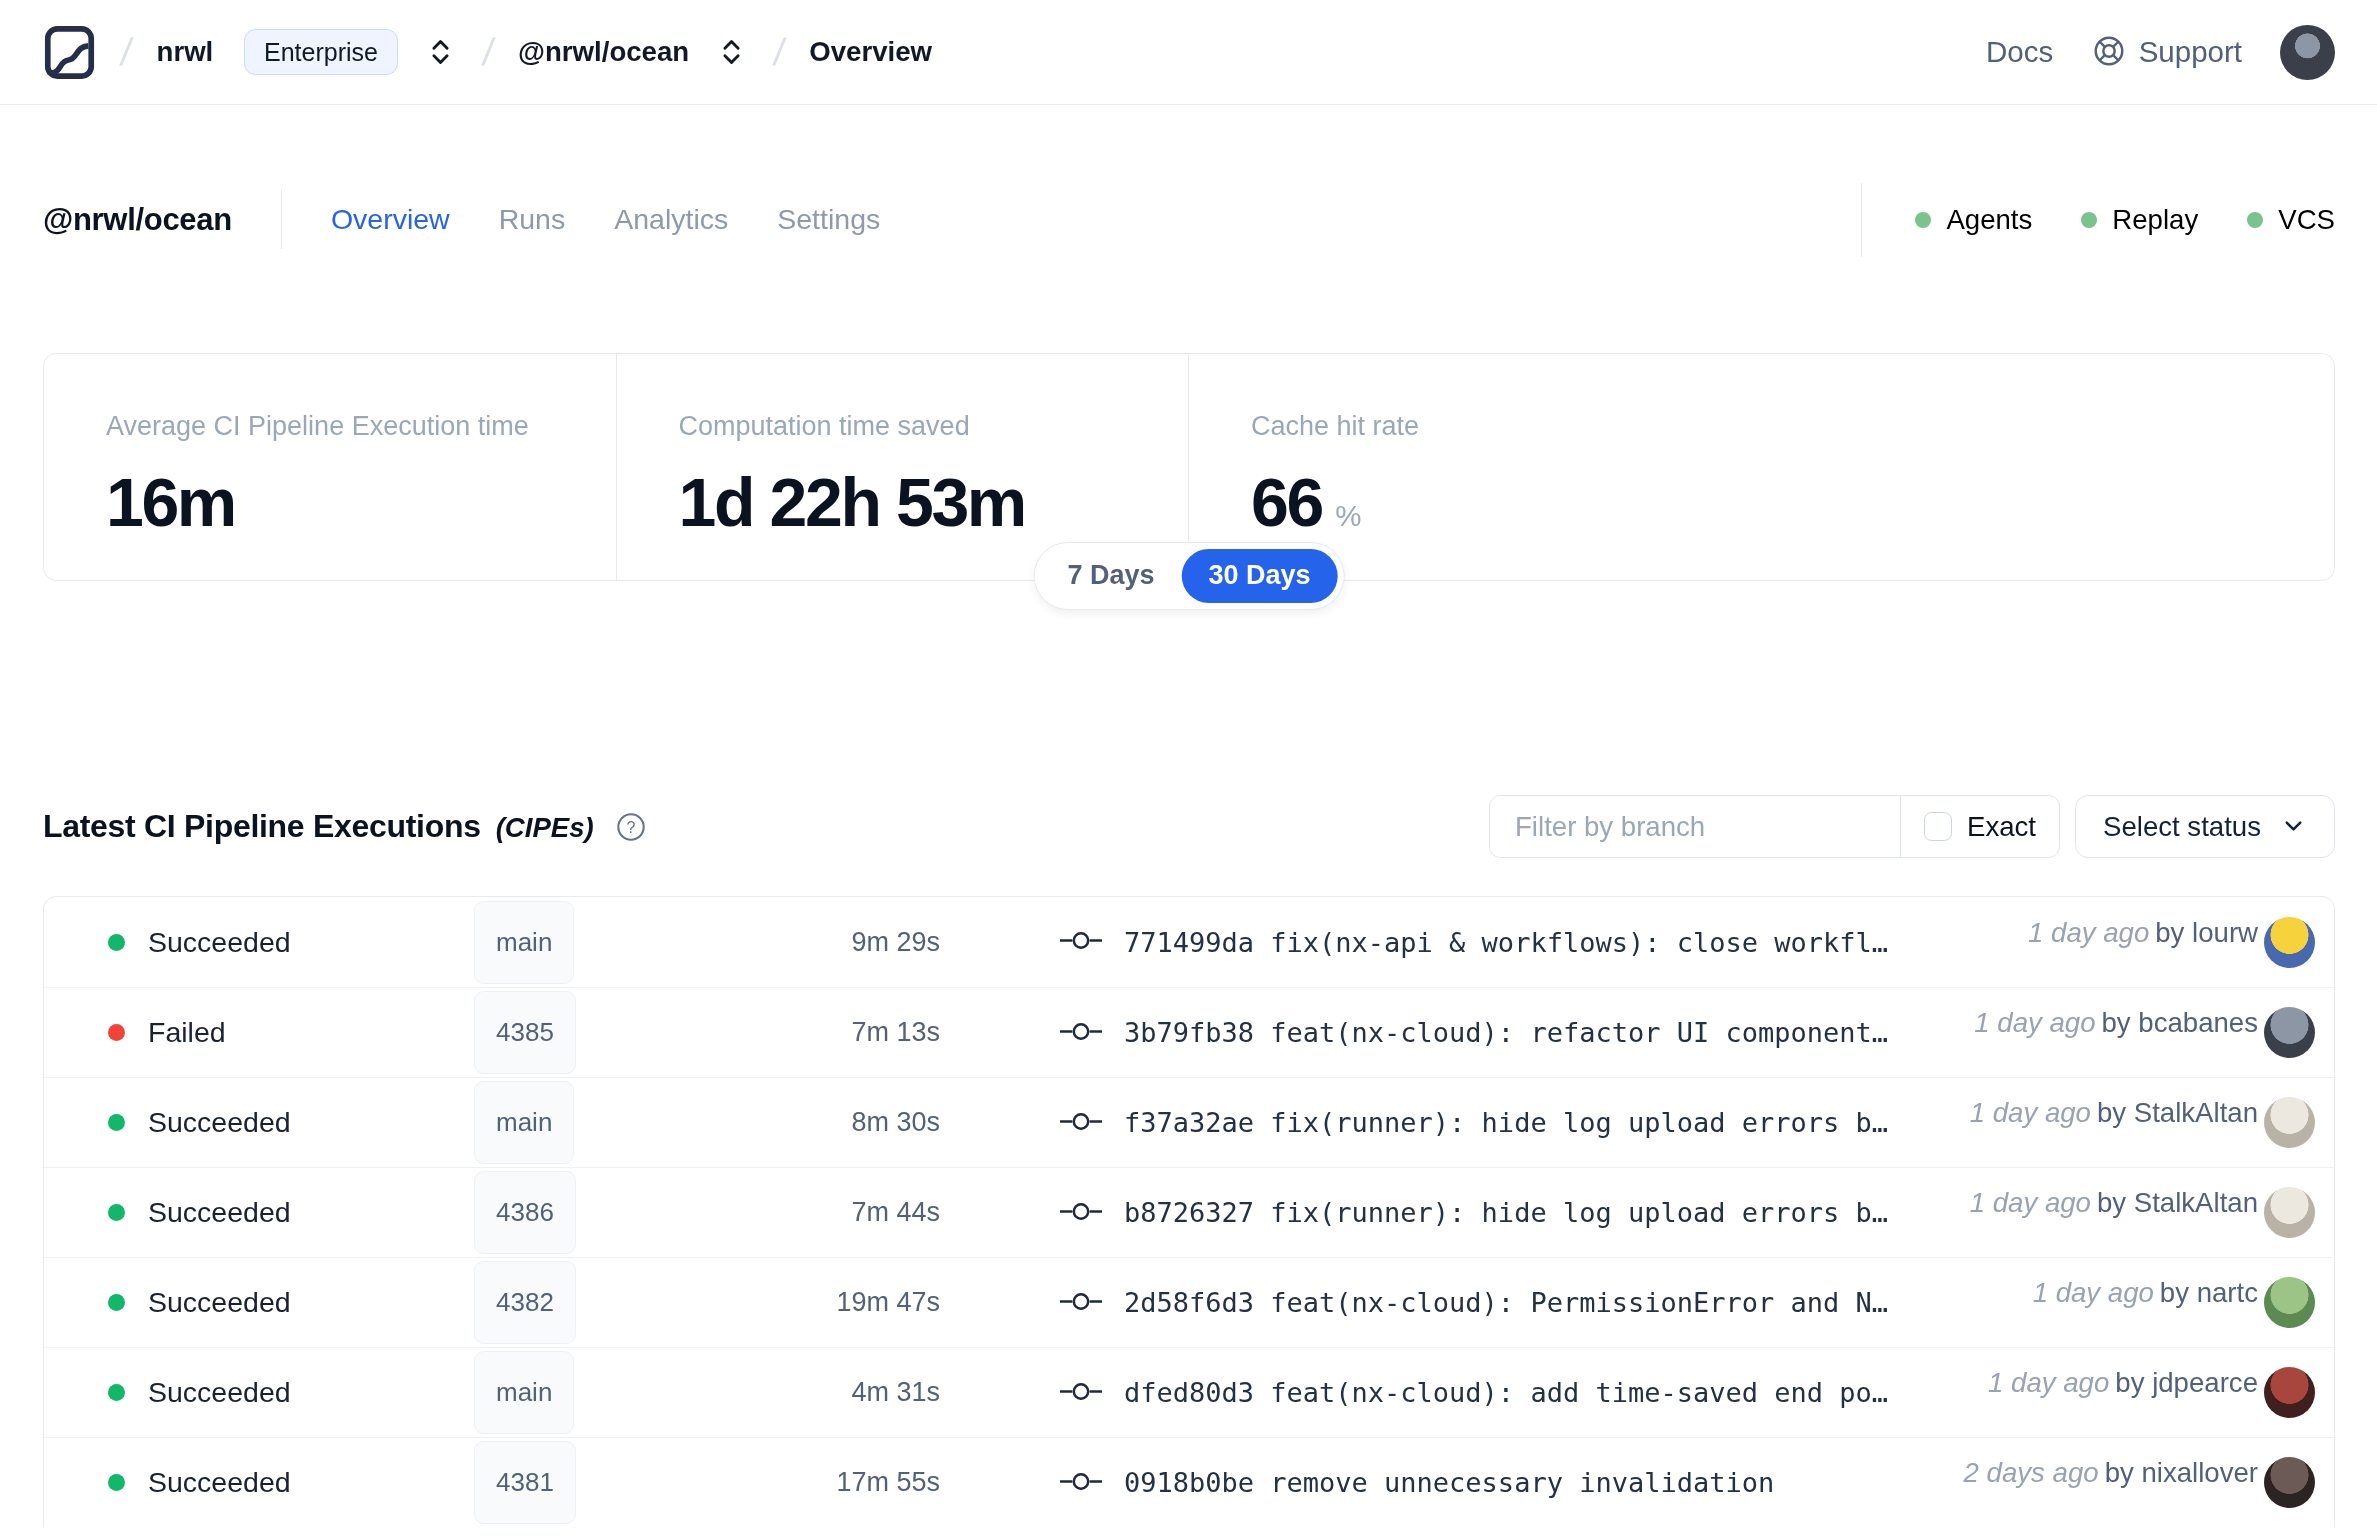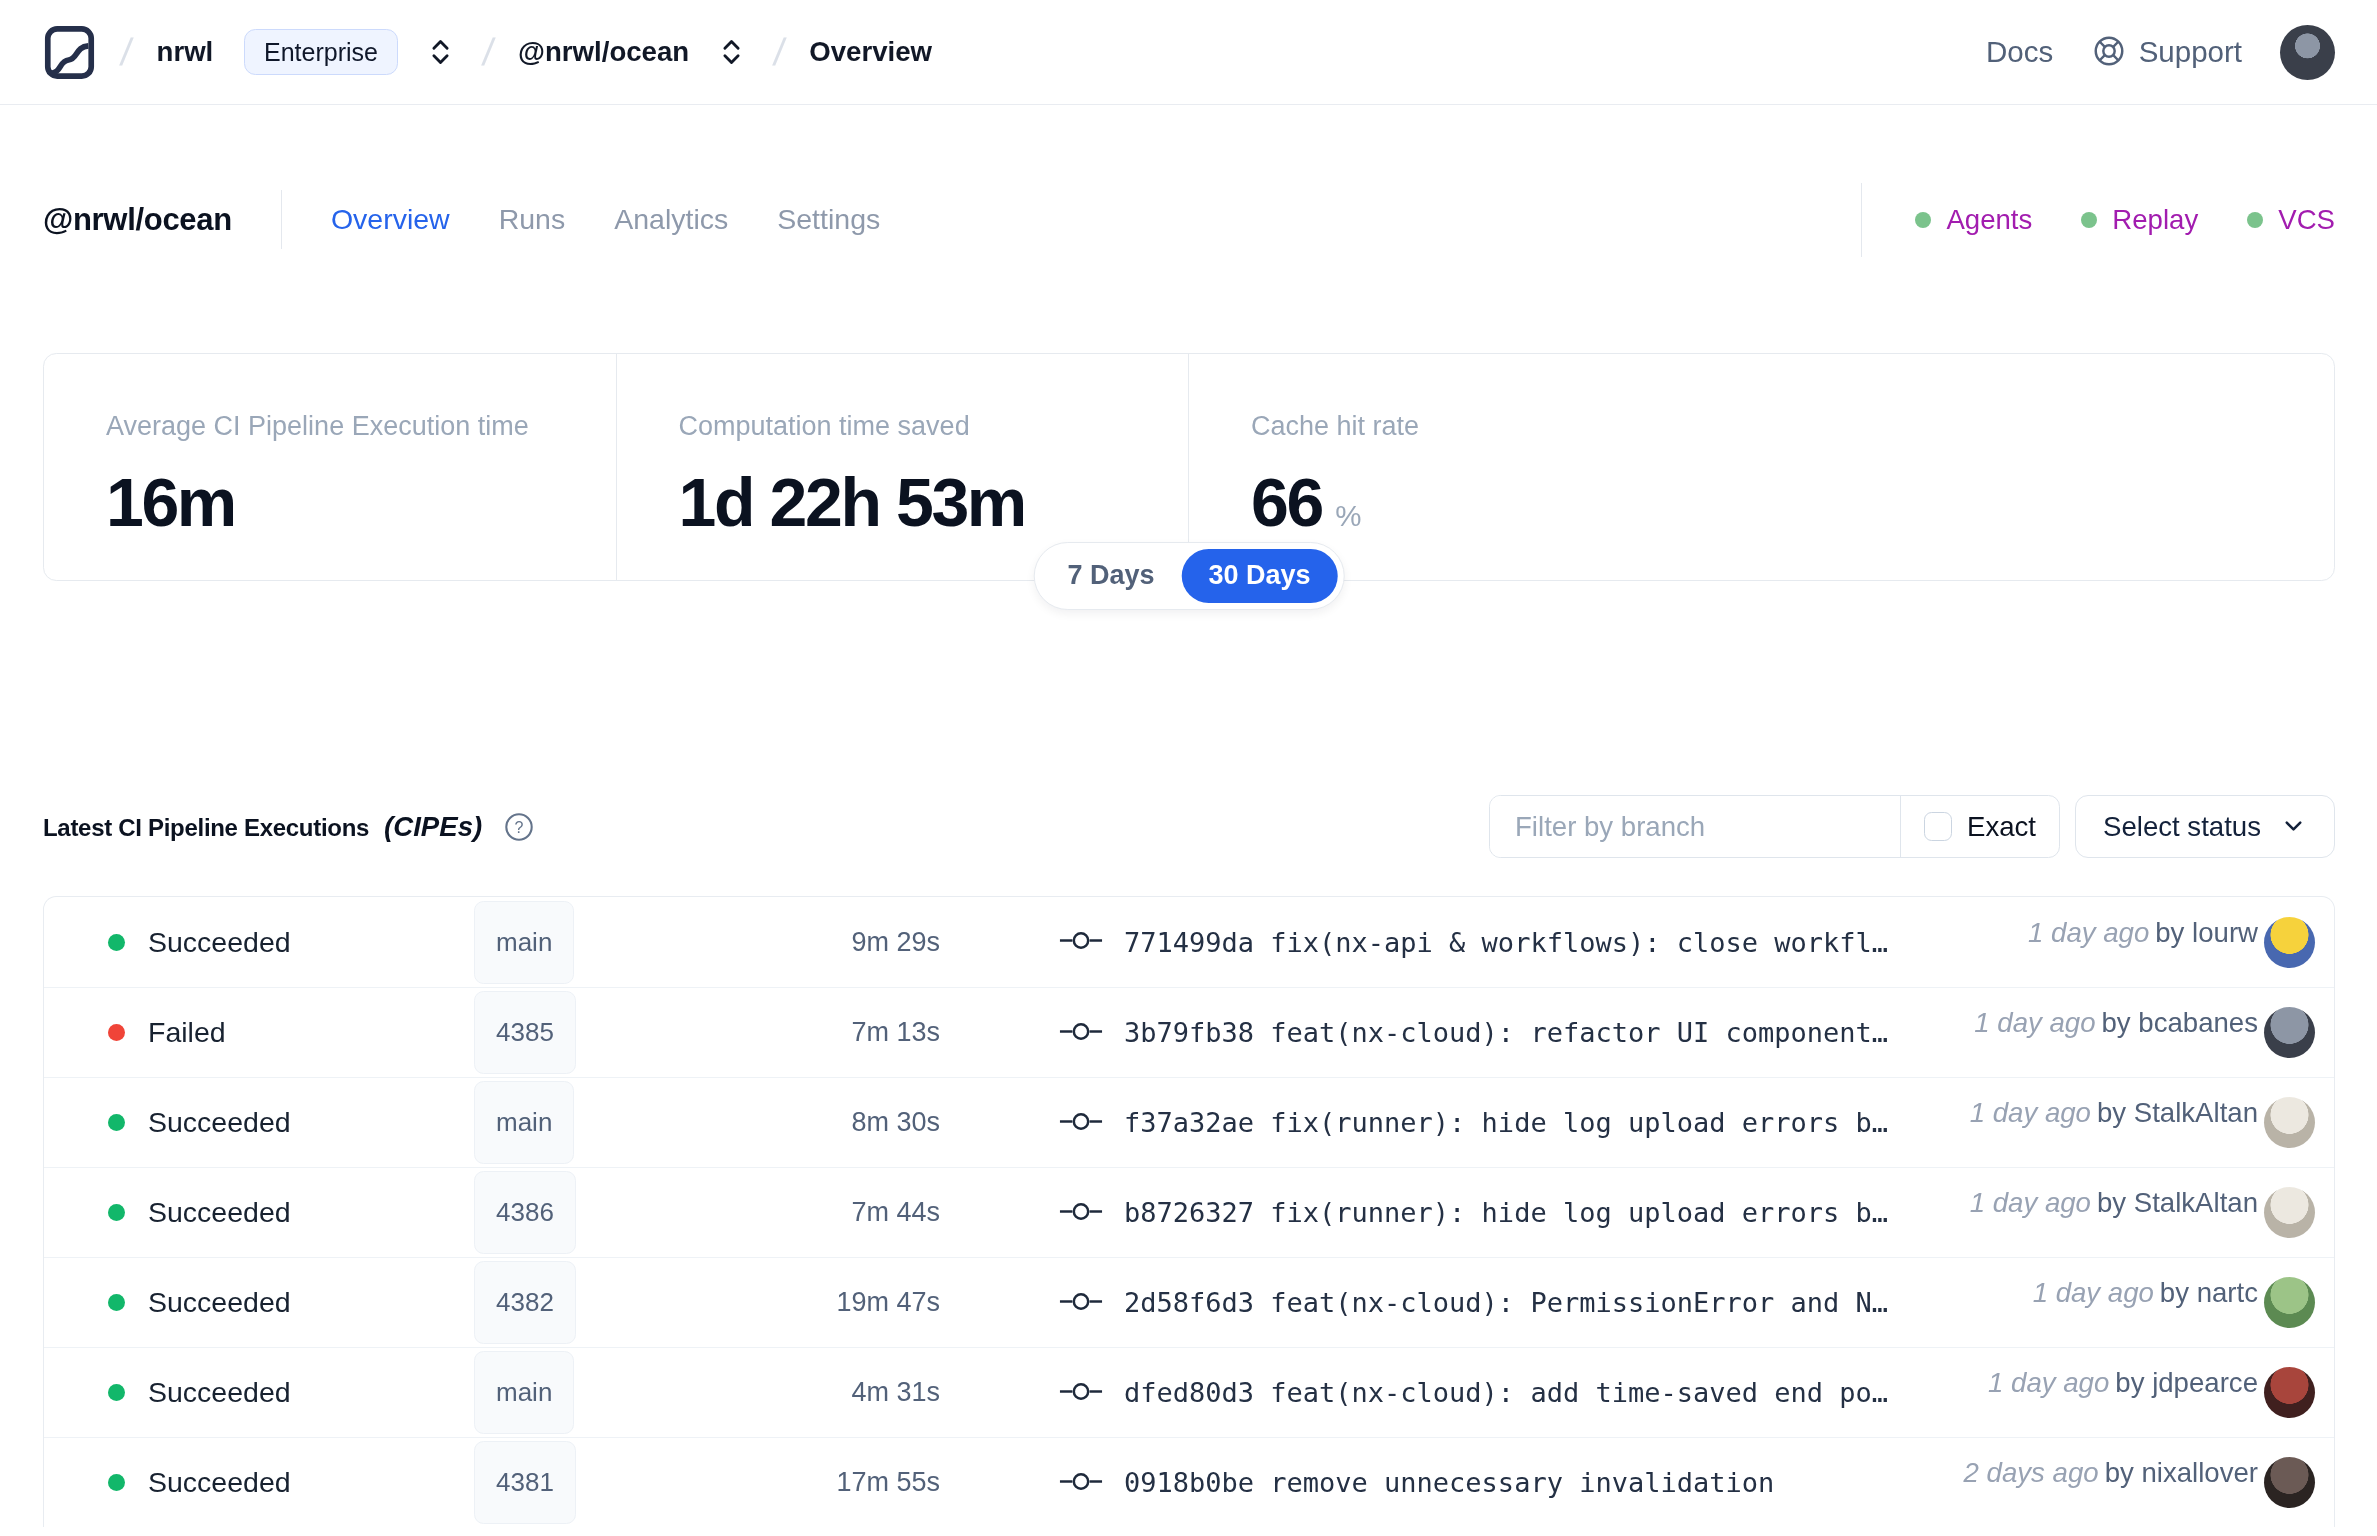--- a/index.html
+++ b/index.html
@@ -30,21 +30,21 @@
   .ws-title { font-size:31px; font-weight:700; color:#0b1220; letter-spacing:-0.3px; }
   .v-div { width:1px; height:59px; background:#e4e8ee; margin:0 49px; }
   .tabs { display:flex; align-items:center; gap:49px; }
   .tab { font-size:28.5px; font-weight:500; color:#8e99ab; cursor:pointer; }
   .tab.active { color:#2563eb; }
   .ws-right { margin-left:auto; display:flex; align-items:center; }
   .ind-div { width:1px; height:74px; background:#e4e8ee; margin-right:53px; }
   .indicators { display:flex; align-items:center; gap:49px; }
   .indicator { display:flex; align-items:center; gap:15px; }
   .ind-dot { width:16px; height:16px; border-radius:50%; background:#7bc38c; }
-  .ind-label { font-size:27.6px; color:#a21caf; }
+  .ind-label { font-size:27.6px; color:#000000; }
 
   
   .stats-wrap { position:relative; margin-top:100px; }
   .stats { display:grid; grid-template-columns:repeat(4,1fr); border:1px solid #e6eaef;
     border-radius:13.3px; height:228px; background:#fff; }
   .stat-card { padding:57px 0 0 62px; }
   .stat-card:not(:last-child) { border-right:1px solid #e6eaef; }
   .stat-label { font-size:27px; font-weight:500; color:#9aa7b8; }
   .stat-value-row { margin-top:21px; display:flex; align-items:baseline; gap:13.3px; }
   .stat-value { font-size:68px; font-weight:700; color:#0b1220; letter-spacing:-2.4px; }
@@ -52,21 +52,21 @@
 
   .range-toggle { position:absolute; left:50%; bottom:-28.5px; transform:translateX(-50%);
     display:flex; align-items:center; background:#fff; border:1px solid #e6eaef; border-radius:950px;
     padding:5.7px; box-shadow:0 3.8px 9.5px rgba(15,23,42,0.06); }
   .range-opt { font-size:27px; font-weight:600; color:#526179; padding:11.4px 27px; border-radius:950px; cursor:pointer; white-space:nowrap; }
   .range-opt.selected { background:#2563eb; color:#ffffff; font-weight:700; }
 
   
   .section-header { margin-top:214px; display:flex; align-items:center; }
   .sec-title-wrap { display:flex; align-items:baseline; gap:15px; }
-  .sec-title { font-size:24px; font-weight:700; color:#0b1220; letter-spacing:-0.3px; }
+  .sec-title { font-size:32px; font-weight:700; color:#0b1220; letter-spacing:-0.3px; }
   .sec-title-suffix { font-size:27.6px; font-weight:600; font-style:italic; color:#0b1220; }
   .help-icon { margin-left:21px; cursor:pointer; display:flex; align-items:center; }
   .filters { margin-left:auto; display:flex; align-items:center; gap:15px; }
   .filter-group { display:flex; align-items:stretch; width:571px; height:63px;
     border:1px solid #dfe5ec; border-radius:11.4px; background:#fff; overflow:hidden; }
   .branch-input { flex:1; border:none; outline:none; font-size:27.6px; color:#0b1220;
     padding:0 25px; font-family:"Liberation Sans", sans-serif; }
   .branch-input::placeholder { color:#9aa7b8; }
   .exact-wrap { display:flex; align-items:center; gap:15px; padding:0 23px;
     border-left:1px solid #dfe5ec; cursor:pointer; }

